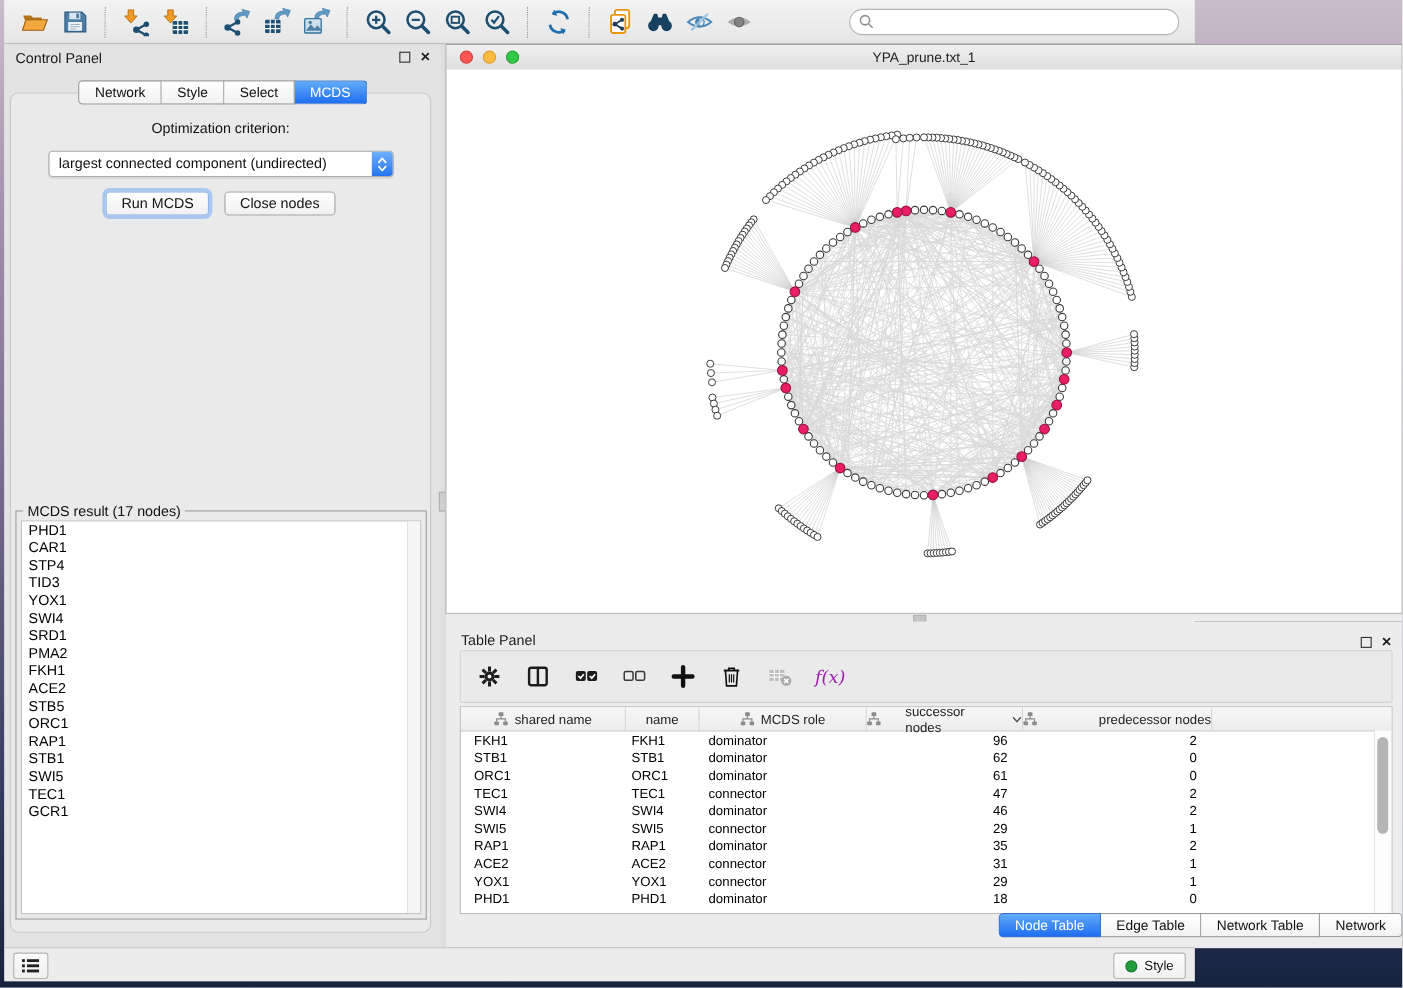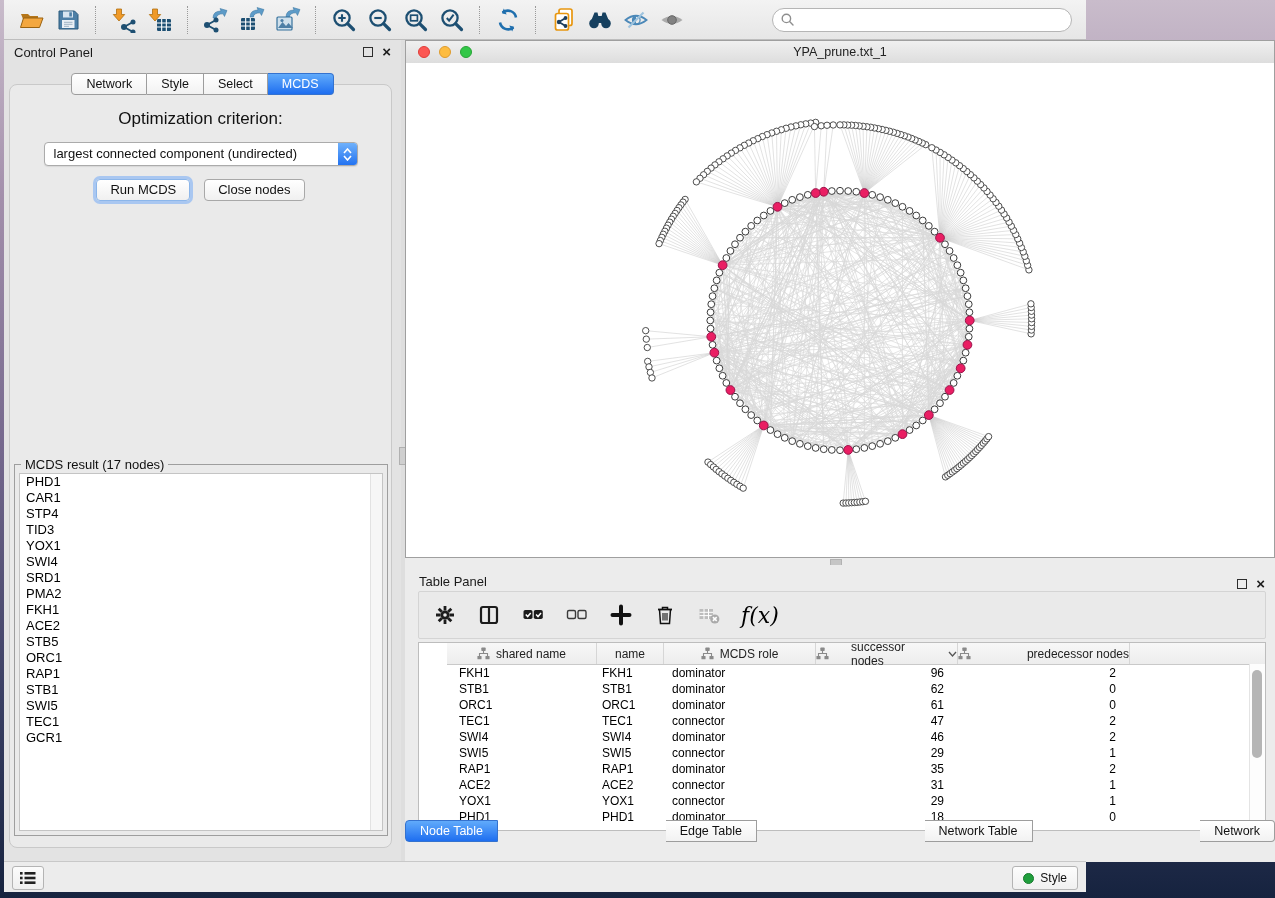--- a/index.html
+++ b/index.html
@@ -31,21 +31,21 @@
   
   .control-panel{position:absolute;left:0;top:0;width:397px;bottom:0;background:#e3e3e3;}
   .cp-tabs{position:absolute;top:33px;left:0;right:0;display:flex;justify-content:center;z-index:3;}
   .seg-btn{font-size:12.5px;color:#111;padding:3px 14px;background:linear-gradient(#ffffff,#f2f2f2);
     border:1px solid #9d9d9d;border-left:none;line-height:14px;}
   .seg-btn:first-child{border-left:1px solid #9d9d9d;border-radius:4px 0 0 4px;}
   .seg-btn:last-child{border-radius:0 4px 4px 0;}
   .seg-btn.sel{background:linear-gradient(#61abfb,#1e6ef0);color:#fff;border-color:#3472cf;}
   .cp-inner{position:absolute;top:44px;left:5px;right:9px;bottom:14px;background:#eaeaea;
     border:1px solid #c9c9c9;border-radius:8px;}
-  .opt-label{margin-top:24px;text-align:center;font-size:17px;color:#111;}
+  .opt-label{margin-top:24px;text-align:center;font-size:13px;color:#111;}
   .criterion{position:relative;width:312px;height:22px;margin:13px auto 0;background:#fff;
     border:1px solid #ababab;border-radius:4px;box-shadow:0 1px 1px rgba(0,0,0,.08);}
   .criterion .val{position:absolute;left:9px;top:3px;font-size:13px;color:#111;white-space:nowrap;}
   .criterion .stepper{position:absolute;right:0;top:0;bottom:0;width:19px;border-radius:0 3px 3px 0;
     background:linear-gradient(#6fb1fb,#2373f1);display:flex;flex-direction:column;align-items:center;justify-content:center;gap:1px;}
   .btn-row{display:flex;justify-content:center;gap:14px;margin-top:13px;}
   .mac-btn{height:22px;padding:0 13px;font-size:13px;color:#111;background:linear-gradient(#ffffff,#f0f0f0);
     border:1px solid #a8a8a8;border-radius:4px;line-height:20px;}
   .mac-btn.focused{border:1px solid #8cb6ea;box-shadow:0 0 0 3px rgba(115,170,245,.55);}
   .result-box{position:absolute;left:10px;right:13px;top:424px;bottom:26px;border:1px solid #9e9e9e;}
@@ -72,32 +72,32 @@
   .net-title{text-align:center;font-size:12.5px;color:#222;line-height:22px;}
   .net-canvas{position:absolute;left:0;right:0;top:22px;bottom:0;background:#fff;}
   .net-canvas svg{position:absolute;left:0;top:0;width:100%;height:100%;}
 
   
   .table-panel{position:absolute;left:0;right:0;top:525px;bottom:0;background:#ececec;}
   .tp-toolbar{position:absolute;left:13px;right:9px;top:26px;height:48px;background:#eaeaea;
     border:1px solid #d4d4d4;border-radius:2px;display:flex;align-items:center;gap:20px;padding:0 14px;box-sizing:border-box;}
   .tp-btn{display:flex;align-items:center;justify-content:center;width:24px;height:24px;}
   .tp-btn svg{width:22px;height:22px;display:block;}
-  .fx{font-family:"DejaVu Serif","Liberation Serif",serif;font-style:italic;font-size:22px;color:#000000;}
-  .tp-table{position:absolute;left:13px;right:9px;top:77px;bottom:31px;background:#fff;border:1px solid #bdbdbd;overflow:hidden;padding-left:28px;}
+  .fx{font-family:"DejaVu Serif","Liberation Serif",serif;font-style:italic;font-size:16px;color:#a21caf;}
+  .tp-table{position:absolute;left:13px;right:9px;top:77px;bottom:31px;background:#fff;border:1px solid #bdbdbd;overflow:hidden;}
   .thead{display:flex;height:21px;background:linear-gradient(#f7f7f7,#ededed);border-bottom:1px solid #c9c9c9;}
   .th{display:flex;align-items:center;justify-content:center;gap:6px;font-size:12px;color:#222;
     border-right:1px solid #d6d6d6;box-sizing:border-box;height:21px;}
   .th.filler{flex:1;border-right:none;}
   .tbody .tr{display:flex;height:16px;}
   .td{font-size:12px;color:#000;box-sizing:border-box;line-height:16px;white-space:nowrap;overflow:hidden;}
   .td.num{text-align:right;}
   .tscroll{position:absolute;right:0;top:21px;bottom:0;width:15px;background:#fdfdfd;border-left:1px solid #e4e4e4;}
   .tthumb{position:absolute;left:2px;width:10px;border-radius:6px;background:#b5b5b5;}
-  .tp-tabs{position:absolute;left:0;right:0;bottom:20px;display:flex;justify-content:space-between;margin-top:36px;}
+  .tp-tabs{position:absolute;left:0;right:0;bottom:10px;display:flex;justify-content:flex-end;margin-top:36px;}
 
   
   .statusbar{position:absolute;left:0;right:0;bottom:0;height:30px;background:#ececec;border-top:1px solid #c8c8c8;}
   .list-btn{position:absolute;left:8px;top:4px;width:30px;height:22px;background:linear-gradient(#fcfcfc,#efefef);
     border:1px solid #b4b4b4;border-radius:3px;display:flex;align-items:center;justify-content:center;}
   .memory-btn{position:absolute;right:8px;top:4px;height:22px;padding:0 10px;display:flex;align-items:center;gap:6px;
     background:linear-gradient(#fdfdfd,#f0f0f0);border:1px solid #b4b4b4;border-radius:3px;font-size:12px;color:#111;}
   .mem-dot{width:11px;height:11px;border-radius:50%;background:#1f9e3c;border:1px solid #157a2c;box-sizing:border-box;}
 </style>
 </head>

